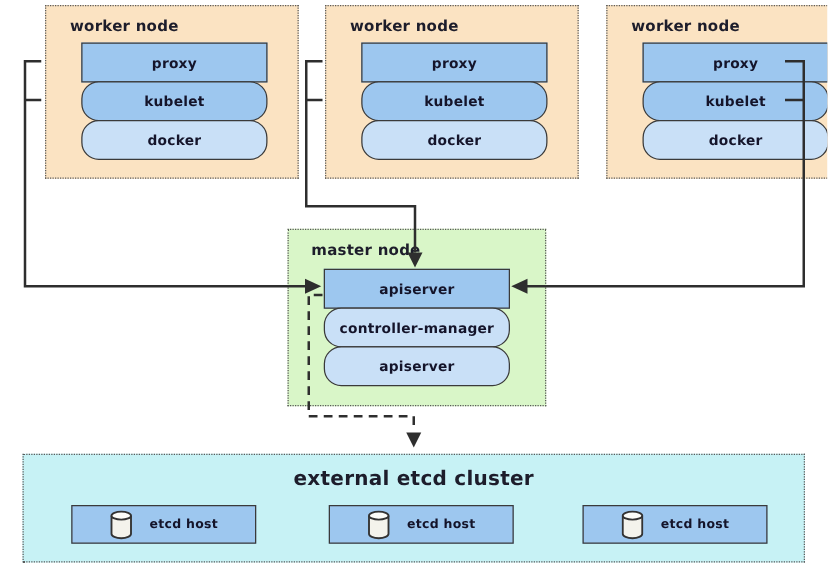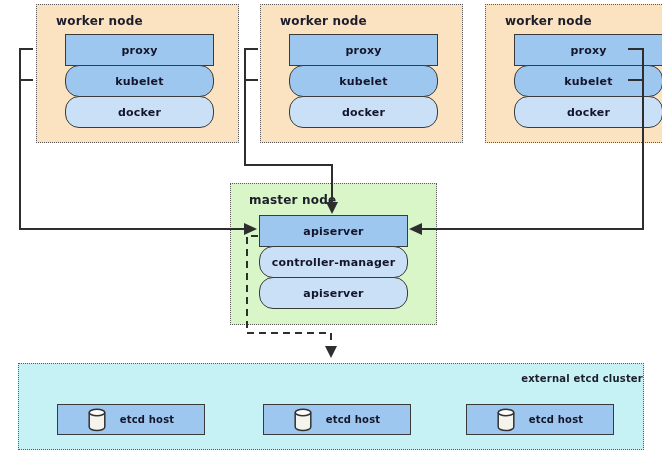--- a/index.html
+++ b/index.html
@@ -12,22 +12,22 @@
   .master { left:230px; top:183px; width:207px; height:142px; background:#d9f6c8; }
   .etcd   { left:18px; top:363px; width:626px; height:87px; background:#c7f2f5; }
 
   .node-title {
     position:absolute; left:19px; top:9px;
     font-size:12px; font-weight:bold; color:#1d1d2b; letter-spacing:.2px;
     white-space:nowrap;
   }
   .master .node-title { left:18px; top:9px; }
   .etcd-title {
-    position:absolute; left:0; top:9px; width:100%; text-align:right;
-    font-size:10px; font-weight:bold; color:#1d1d2b; letter-spacing:.2px;
+    position:absolute; left:0; top:9px; width:100%; text-align:center;
+    font-size:16px; font-weight:bold; color:#1d1d2b; letter-spacing:.2px;
   }
 
   .stack { position:absolute; left:28px; top:29px; }
   .master .stack { left:28px; top:31px; }
   .comp {
     box-sizing:border-box; width:149px; height:32px;
     border:1px solid #3a3a3a;
     display:flex; align-items:center; justify-content:center;
     font-size:11px; font-weight:bold; color:#14142a; letter-spacing:.2px;
   }

